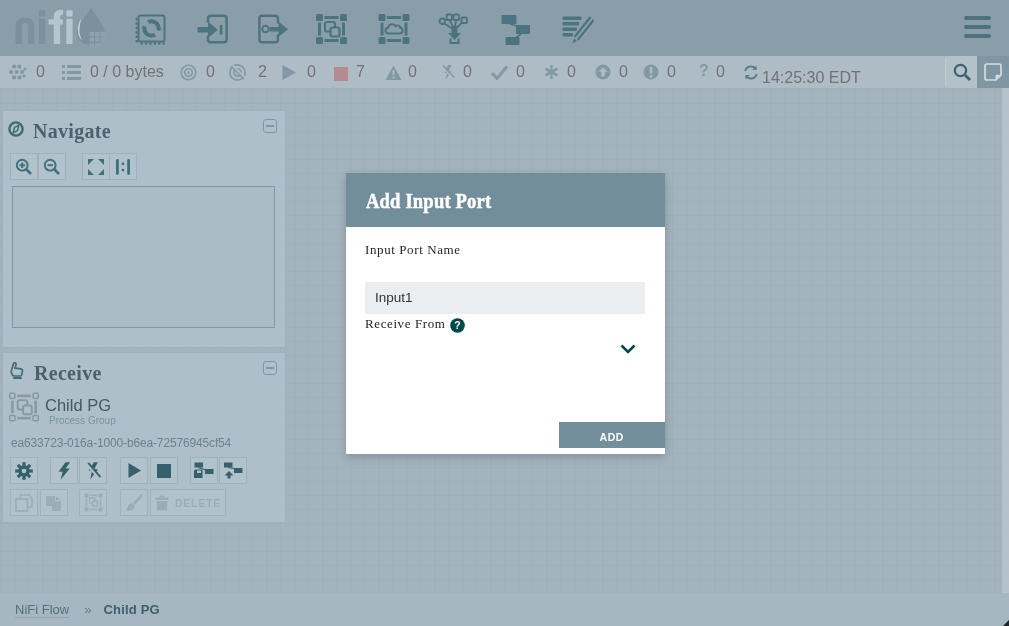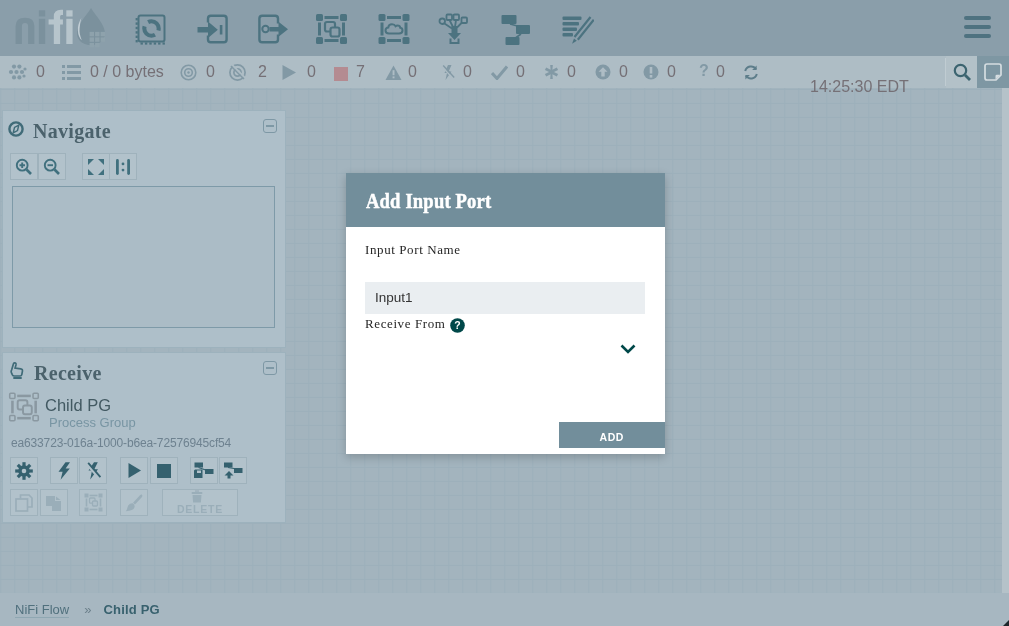--- a/index.html
+++ b/index.html
@@ -259,21 +259,21 @@
 <span style="position:absolute;left:699px;top:6px;color:#8299a5;font-size:16px;font-weight:bold;">?</span>
 <span class="scount" style="position:absolute;left:716px;top:7px;">0</span>
 <svg style="position:absolute;left:743px;top:9px;" width="16" height="15" viewBox="0 0 16 15">
   <g fill="none" stroke="#5d7d8a" stroke-width="2">
     <path d="M2.2,6 A6,6 0 0 1 13,4.2"></path>
     <path d="M13.8,9 A6,6 0 0 1 3,10.8"></path>
   </g>
   <path d="M13.6,0.5 v4.5 h-4.5 Z" fill="#5d7d8a"></path>
   <path d="M2.4,14.5 v-4.5 h4.5 Z" fill="#5d7d8a"></path>
 </svg>
-<span class="scount" style="position:absolute;left:762px;top:22px;margin-left:48px;">14:25:30 EDT</span>
+<span class="scount" style="position:absolute;left:762px;top:13px;">14:25:30 EDT</span>
 </div>
 <div id="breadcrumb">
     <div class="inner"><span style="border-bottom:1px solid #8fa7b2;text-align:center;">NiFi Flow</span><span style="color:#6b7f8a;margin:0 12px 0 15px;">»</span><b style="color:#38616e;letter-spacing:0.2px;">Child PG</b></div>
   </div>
 <div id="corner"></div>
 
 <div id="sep"></div>
 <div id="searchbtn">
   <svg width="18" height="18" viewBox="0 0 18 18">
       <g fill="none" stroke="#3c6470" stroke-width="2.2">
@@ -358,21 +358,21 @@
     <g fill="#8a98a1">
       <rect x="10.5" y="4.3" width="14" height="2.6"></rect>
         <rect x="10.5" y="27.2" width="14" height="2.6"></rect>
       <rect x="4.3" y="10.5" width="2.6" height="13"></rect>
         <rect x="28.2" y="10.5" width="2.6" height="13"></rect>
     </g>
     <rect x="11" y="10" width="10" height="9.5" rx="2" fill="none" stroke="#8a98a1" stroke-width="2"></rect>
     <rect x="16.5" y="15.5" width="9" height="9" rx="2" fill="#aebfc9" stroke="#8a98a1" stroke-width="2"></rect>
   </svg>
   <div style="position:absolute;left:42px;top:42.5px;font-size:16.5px;color:#425962;">Child PG</div>
-  <div style="position:absolute;left:46px;top:61.5px;font-size:13px;color:#7895a3;">Process Group</div>
+  <div style="position:absolute;left:46px;top:61.5px;font-size:10px;color:#7895a3;">Process Group</div>
   <div style="position:absolute;left:8px;top:83px;font-size:12px;letter-spacing:-0.15px;color:#6e8290;">ea633723-016a-1000-b6ea-72576945cf54</div>
   <div class="opbtn" style="left:7px;top:104px;">
     <svg width="18" height="18" viewBox="0 0 18 18">
         <g fill="#35616f">
           <circle cx="9" cy="9" r="5.8"></circle>
           <g>
             <rect x="7.4" y="0.2" width="3.2" height="4"></rect>
             <rect x="7.4" y="13.8" width="3.2" height="4"></rect>
             <rect x="0.2" y="7.4" width="4" height="3.2"></rect>
             <rect x="13.8" y="7.4" width="4" height="3.2"></rect>
@@ -458,21 +458,21 @@
         <rect x="5.5" y="5" width="5.5" height="5.2" rx="1" fill="none" stroke="#9aaeb9" stroke-width="1.3"></rect>
         <rect x="8.5" y="8" width="5" height="5" rx="1" fill="#aebfc9" stroke="#9aaeb9" stroke-width="1.3"></rect>
       </svg>
   </div>
   <div class="opbtn dis" style="left:117px;top:136px;">
     <svg width="18" height="18" viewBox="0 0 18 18">
         <path d="M16.8,0.6 Q18,1.7 17,2.9 L10,10.5 L8,8.7 L15.2,1 Q16,0.1 16.8,0.6 Z" fill="#9aaeb9"></path>
         <path d="M7.6,9.2 Q10,10.5 9.6,13 Q9.2,15.8 5.2,16.4 Q2.5,16.8 0.8,17.2 Q2,15.9 2.3,14 Q2.7,11 5,9.8 Q6.5,9 7.6,9.2 Z" fill="#9aaeb9"></path>
       </svg>
   </div>
-  <div id="deletebtn" style="left:159px;top:136px;flex-direction:column;">
+  <div id="deletebtn" style="left:147px;top:136px;">
     <svg width="14" height="16" viewBox="0 0 14 16" style="margin-right:6px;">
         <g fill="#9aaeb9">
           <rect x="0.5" y="2.5" width="13" height="2.5" rx="0.5"></rect>
           <rect x="4.5" y="0.5" width="5" height="1.6"></rect>
           <path d="M1.5,6 H12.5 L11.8,15.5 H2.2 Z"></path>
         </g>
       </svg>
       <span>DELETE</span>
   </div>
 </div>

